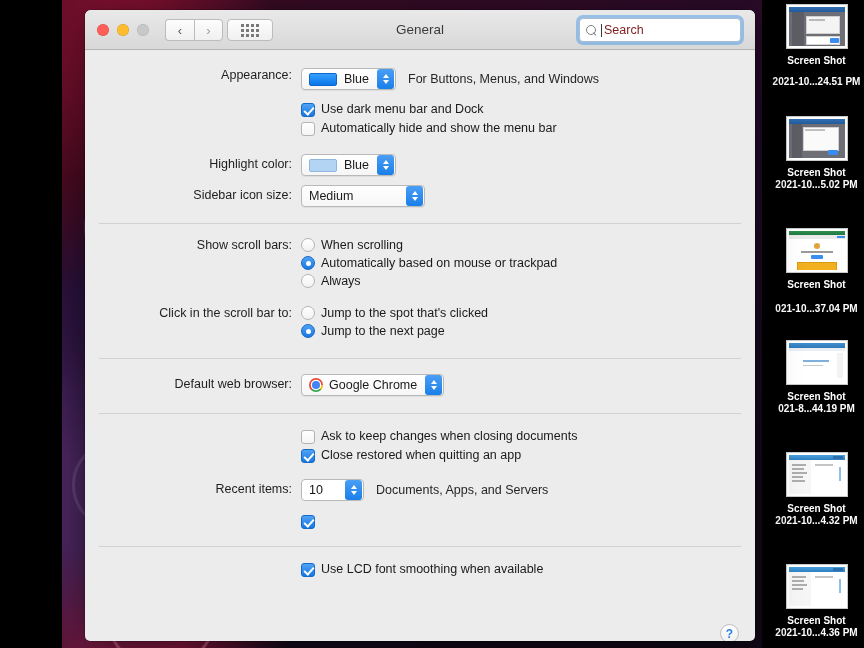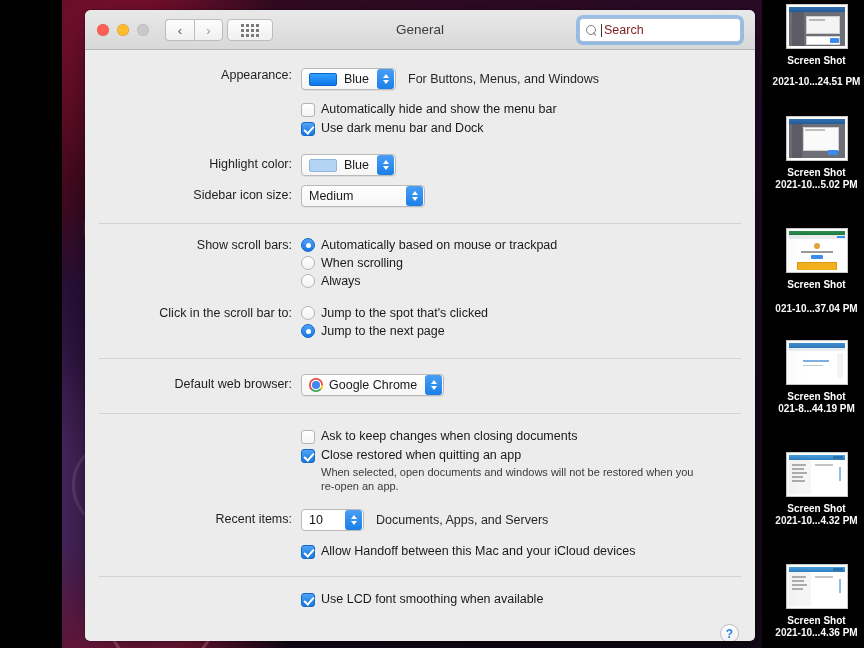--- a/index.html
+++ b/index.html
@@ -418,26 +418,26 @@
             </span>
         </div>
         <span class="helper">For Buttons, Menus, and Windows</span>
       </div>
     </div>
 
     <div class="row" style="margin-top:12px">
       <div class="label-col"></div>
       <div class="ctrl-col">
         <div class="cb-row">
+          <span class="cbox checked"></span>
+          <span class="cb-label">Use dark menu bar and Dock</span>
+        </div>
+        <div class="cb-row">
           <span class="cbox"></span>
           <span class="cb-label">Automatically hide and show the menu bar</span>
-        </div>
-        <div class="cb-row">
-          <span class="cbox checked"></span>
-          <span class="cb-label">Use dark menu bar and Dock</span>
         </div>
       </div>
     </div>
 
     <div class="row" style="margin-top:14px">
       <div class="label-col" style="padding-top:3px">Highlight color:</div>
       <div class="ctrl-col">
         <div class="popup">
           <span class="swatch blue-light"></span>
           <span class="ptext">Blue</span>
@@ -461,26 +461,26 @@
         </div>
       </div>
     </div>
 
     <div class="hr" style="margin-top:16px"></div>
 
     <div class="row" style="margin-top:14px">
       <div class="label-col">Show scroll bars:</div>
       <div class="ctrl-col">
         <div class="rd-row">
+          <span class="rbox"></span>
+          <span class="rd-label">When scrolling</span>
+        </div>
+        <div class="rd-row">
           <span class="rbox checked"></span>
           <span class="rd-label">Automatically based on mouse or trackpad</span>
-        </div>
-        <div class="rd-row">
-          <span class="rbox"></span>
-          <span class="rd-label">When scrolling</span>
         </div>
         <div class="rd-row">
           <span class="rbox"></span>
           <span class="rd-label">Always</span>
         </div>
       </div>
     </div>
 
     <div class="row" style="margin-top:14px">
       <div class="label-col">Click in the scroll bar to:</div>
@@ -518,21 +518,20 @@
       <div class="label-col"></div>
       <div class="ctrl-col">
         <div class="cb-row">
           <span class="cbox"></span>
           <span class="cb-label">Ask to keep changes when closing documents</span>
         </div>
         <div class="cb-row" style="margin-bottom:0">
           <span class="cbox checked"></span>
           <span class="cb-label">Close restored when quitting an app</span>
         </div>
-        <div class="subtext">When selected, open documents and windows will not be restored when you re-open an app.</div>
       </div>
     </div>
 
     <div class="row" style="margin-top:16px">
       <div class="label-col" style="padding-top:3px">Recent items:</div>
       <div class="ctrl-col" style="display:flex;align-items:center">
         <div class="numfield">
           <span class="nval">10</span>
           <span class="steppers">
               <b class="up"></b>
@@ -541,21 +540,20 @@
         </div>
         <span class="helper">Documents, Apps, and Servers</span>
       </div>
     </div>
 
     <div class="row" style="margin-top:13px">
       <div class="label-col"></div>
       <div class="ctrl-col">
         <div class="cb-row" style="margin-bottom:0">
           <span class="cbox checked"></span>
-          <span class="cb-label">Allow Handoff between this Mac and your iCloud devices</span>
         </div>
       </div>
     </div>
 
     <div class="hr" style="margin-top:17px"></div>
 
     <div class="row" style="margin-top:15px">
       <div class="label-col"></div>
       <div class="ctrl-col">
         <div class="cb-row" style="margin-bottom:0">

